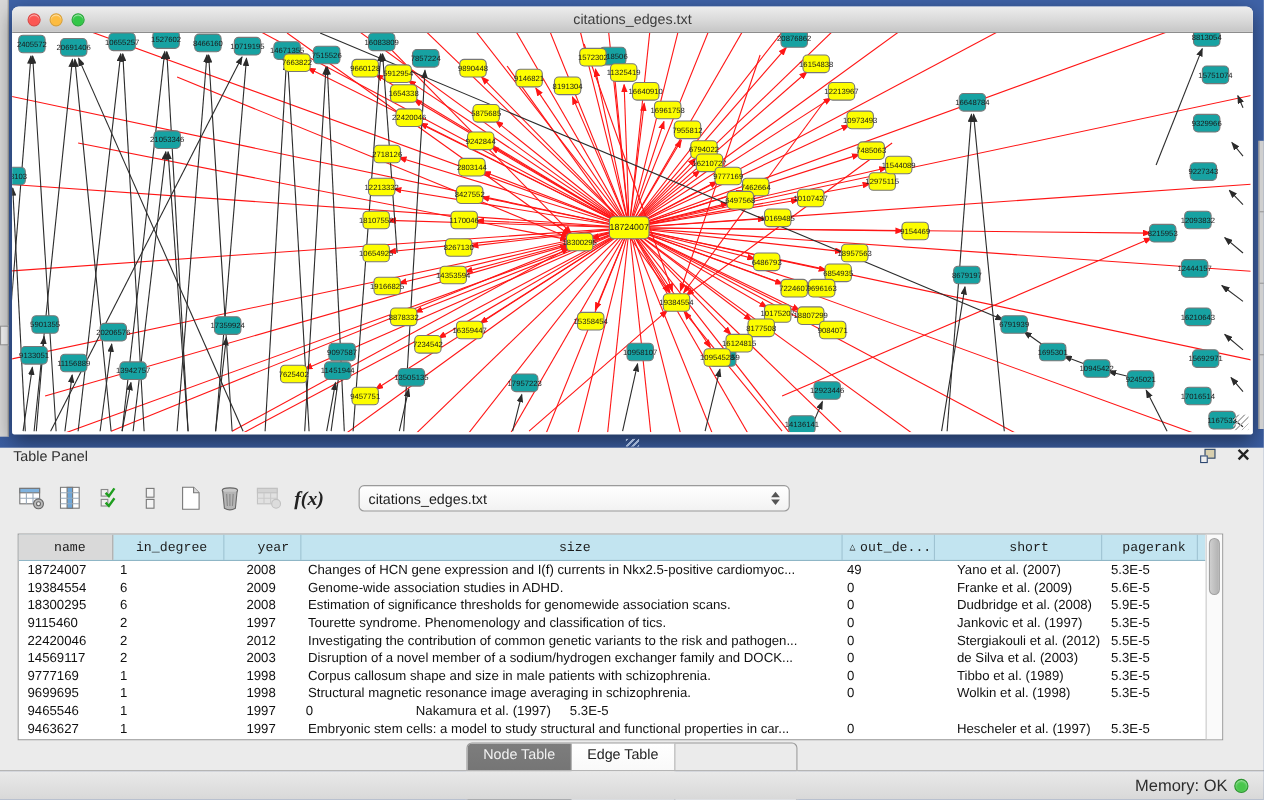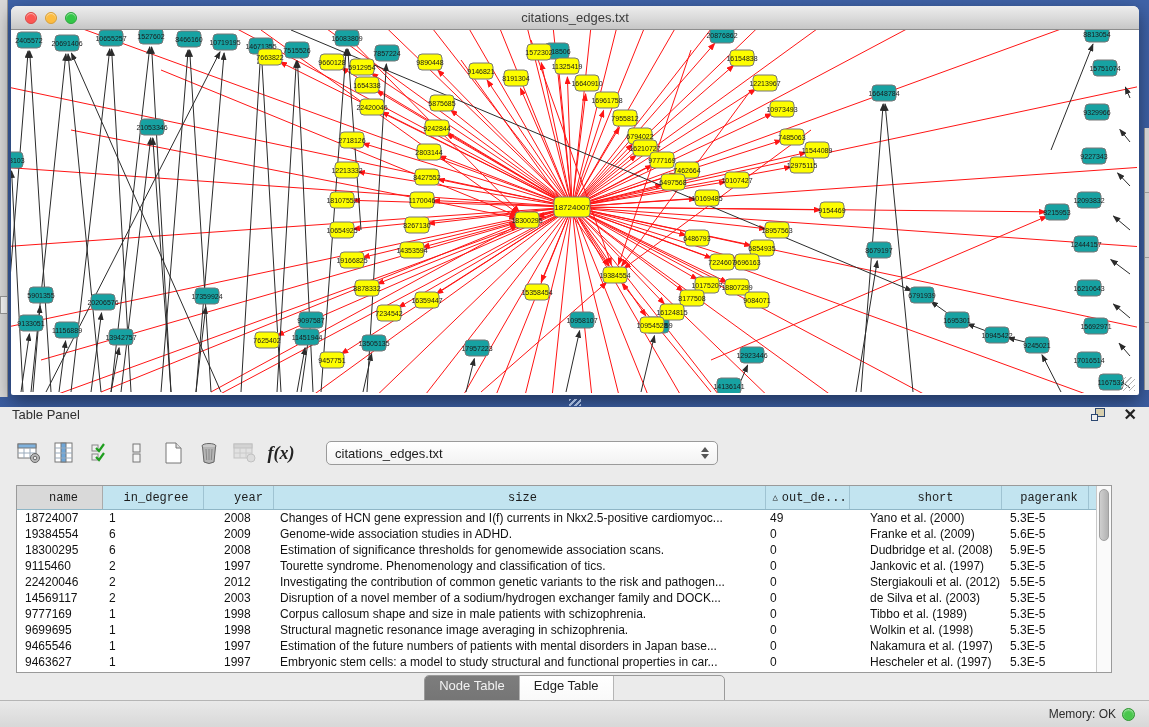--- a/index.html
+++ b/index.html
@@ -79,21 +79,21 @@
     box-shadow:0 1px 1px rgba(255,255,255,.8); }
   .seg-btn { font-size:13px; padding:2px 14px; background:linear-gradient(180deg,#ffffff,#efefef);
     color:#222; border-right:1px solid #b5b5b5; cursor:pointer; }
   .seg-btn:last-child { border-right:none;margin-top:48px; }
   .seg-btn.selected { background:linear-gradient(180deg,#7d7d7d,#686868); color:#f2f2f2; }
 
   
   .status-bar { position:absolute; left:0; top:700px; width:1149px; height:27px;
     background:linear-gradient(180deg,#e9e9e9,#d8d8d8); border-top:1px solid #b5b5b5;
     display:flex; align-items:center; justify-content:flex-end; padding-right:14px; gap:6px; }
-  .mem-label { font-size:12px; color:#2d2d2d; }
+  .mem-label { font-size:15px; color:#2d2d2d; }
   .mem-dot { width:13px; height:13px; border-radius:50%; background:#49c74c; border:1px solid #2f9432;
     box-shadow:inset 0 1px 2px rgba(255,255,255,.6); }
 </style>
 </head>
 <body>
 
 <div class="desktop">
 
   <div class="left-sliver"></div>
   <div class="left-chip"></div>
@@ -792,21 +792,21 @@
           <div class="gh-cell c5">short</div>
           <div class="gh-cell c6">pagerank</div>
         </div>
         <div class="grid-body" id="grid-body">
             <div class="row">
               <div class="cell c0">18724007</div>
               <div class="cell c1">1</div>
               <div class="cell c2">2008</div>
               <div class="cell c3">Changes of HCN gene expression and I(f) currents in Nkx2.5-positive cardiomyoc...</div>
               <div class="cell c4">49</div>
-              <div class="cell c5">Yano et al. (2000)</div>
+              <div class="cell c5">Yano et al. (2007)</div>
               <div class="cell c6">5.3E-5</div>
             </div>
             <div class="row">
               <div class="cell c0">19384554</div>
               <div class="cell c1">6</div>
               <div class="cell c2">2009</div>
               <div class="cell c3">Genome-wide association studies in ADHD.</div>
               <div class="cell c4">0</div>
               <div class="cell c5">Franke et al. (2009)</div>
               <div class="cell c6">5.6E-5</div>
@@ -862,21 +862,20 @@
               <div class="cell c2">1998</div>
               <div class="cell c3">Structural magnetic resonance image averaging in schizophrenia.</div>
               <div class="cell c4">0</div>
               <div class="cell c5">Wolkin et al. (1998)</div>
               <div class="cell c6">5.3E-5</div>
             </div>
             <div class="row">
               <div class="cell c0">9465546</div>
               <div class="cell c1">1</div>
               <div class="cell c2">1997</div>
-              <div class="cell c3">Estimation of the future numbers of patients with mental disorders in Japan base...</div>
               <div class="cell c4">0</div>
               <div class="cell c5">Nakamura et al. (1997)</div>
               <div class="cell c6">5.3E-5</div>
             </div>
             <div class="row">
               <div class="cell c0">9463627</div>
               <div class="cell c1">1</div>
               <div class="cell c2">1997</div>
               <div class="cell c3">Embryonic stem cells: a model to study structural and functional properties in car...</div>
               <div class="cell c4">0</div>

